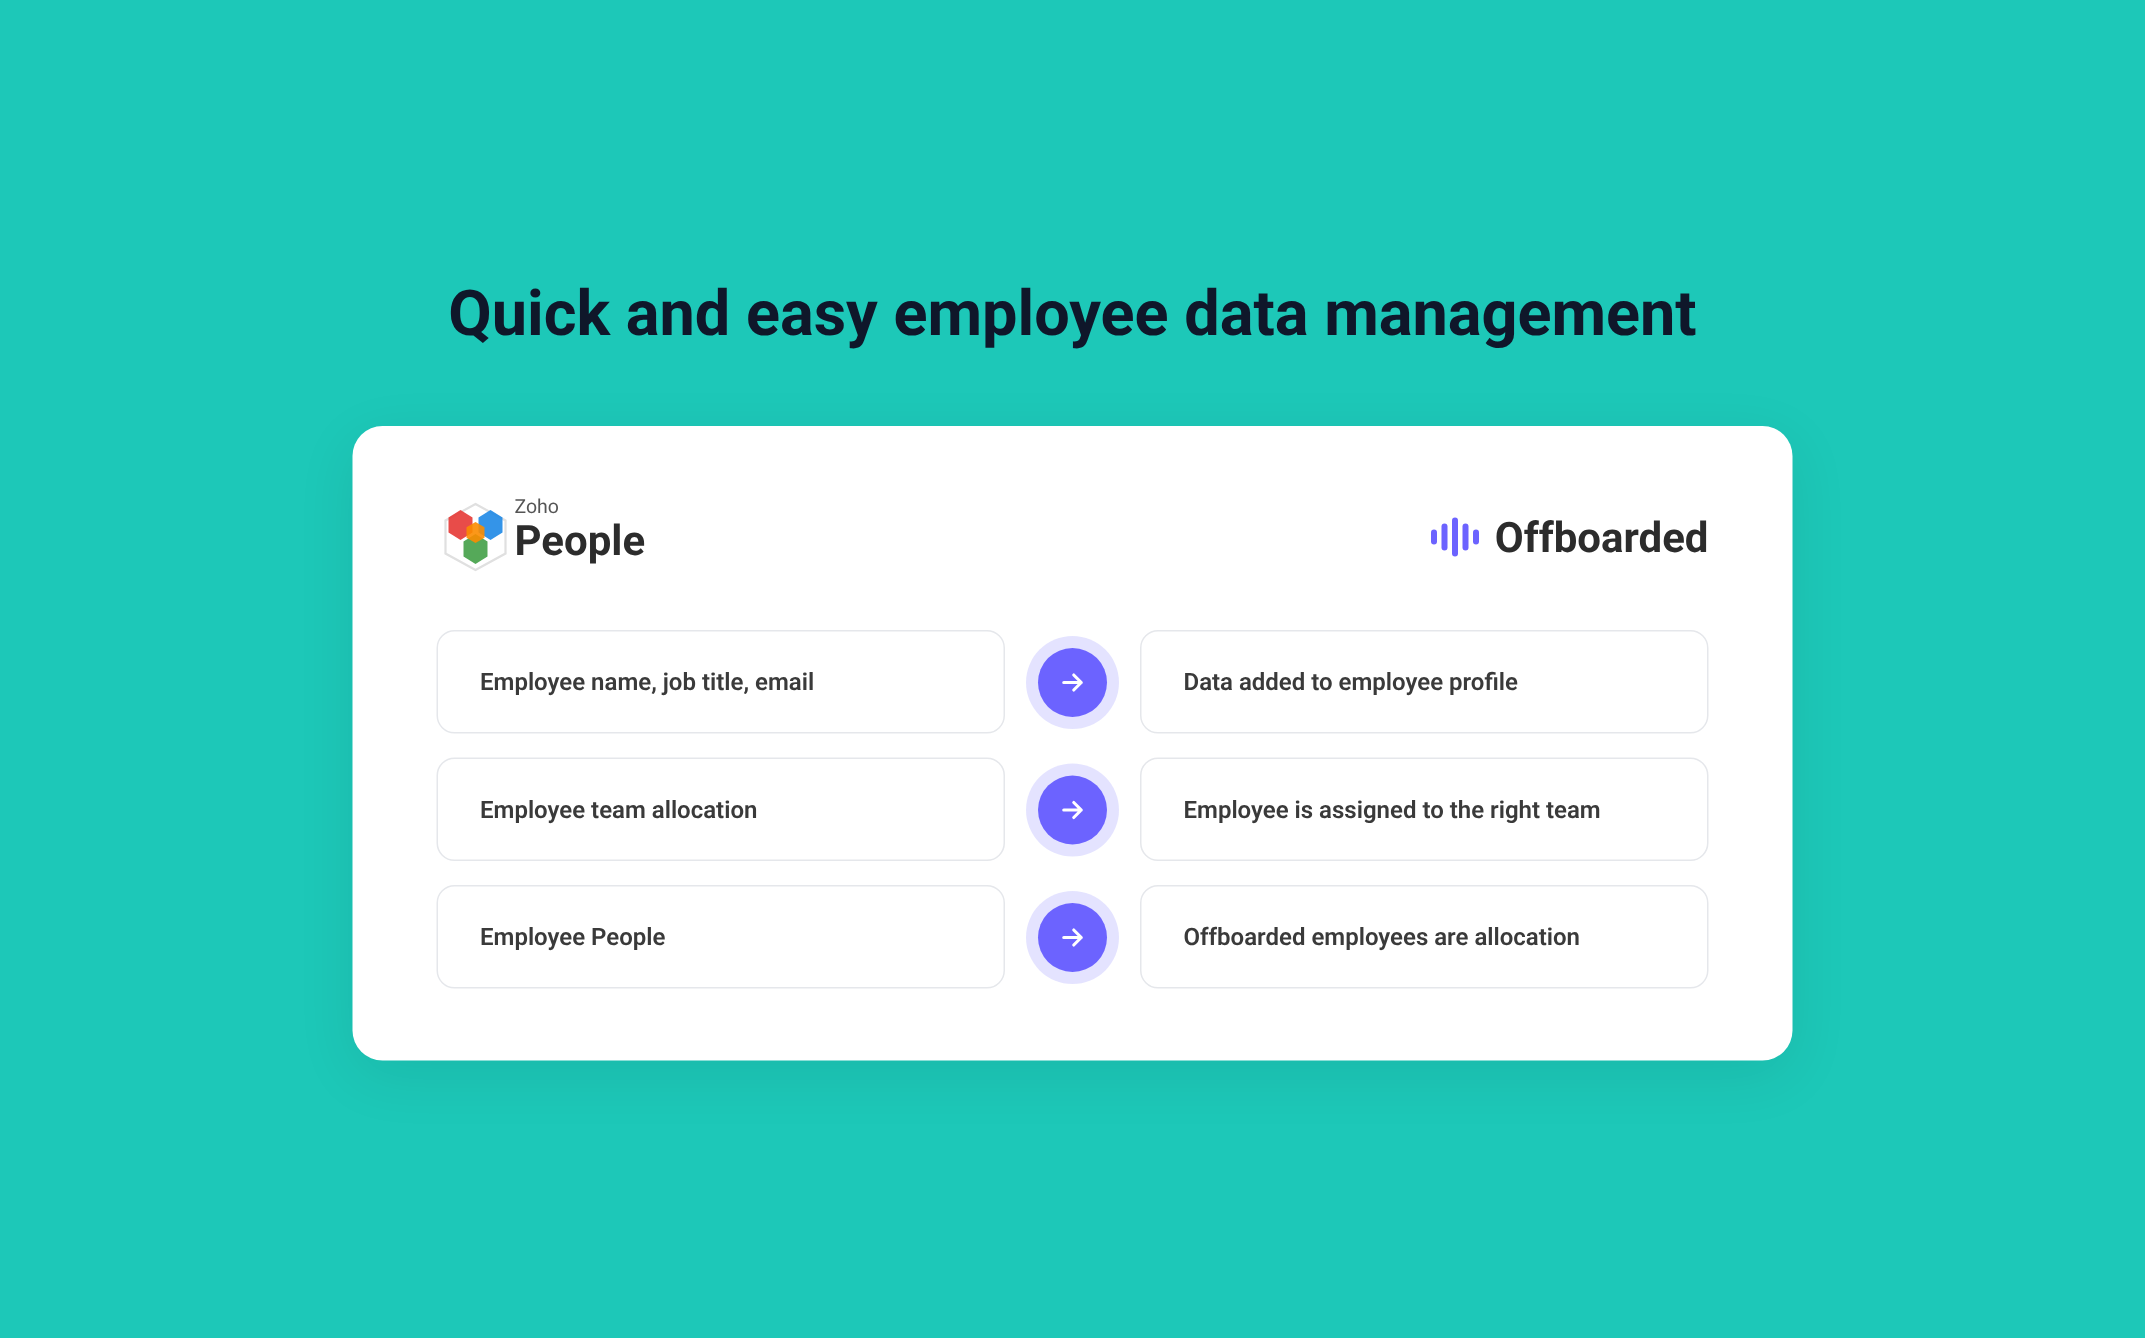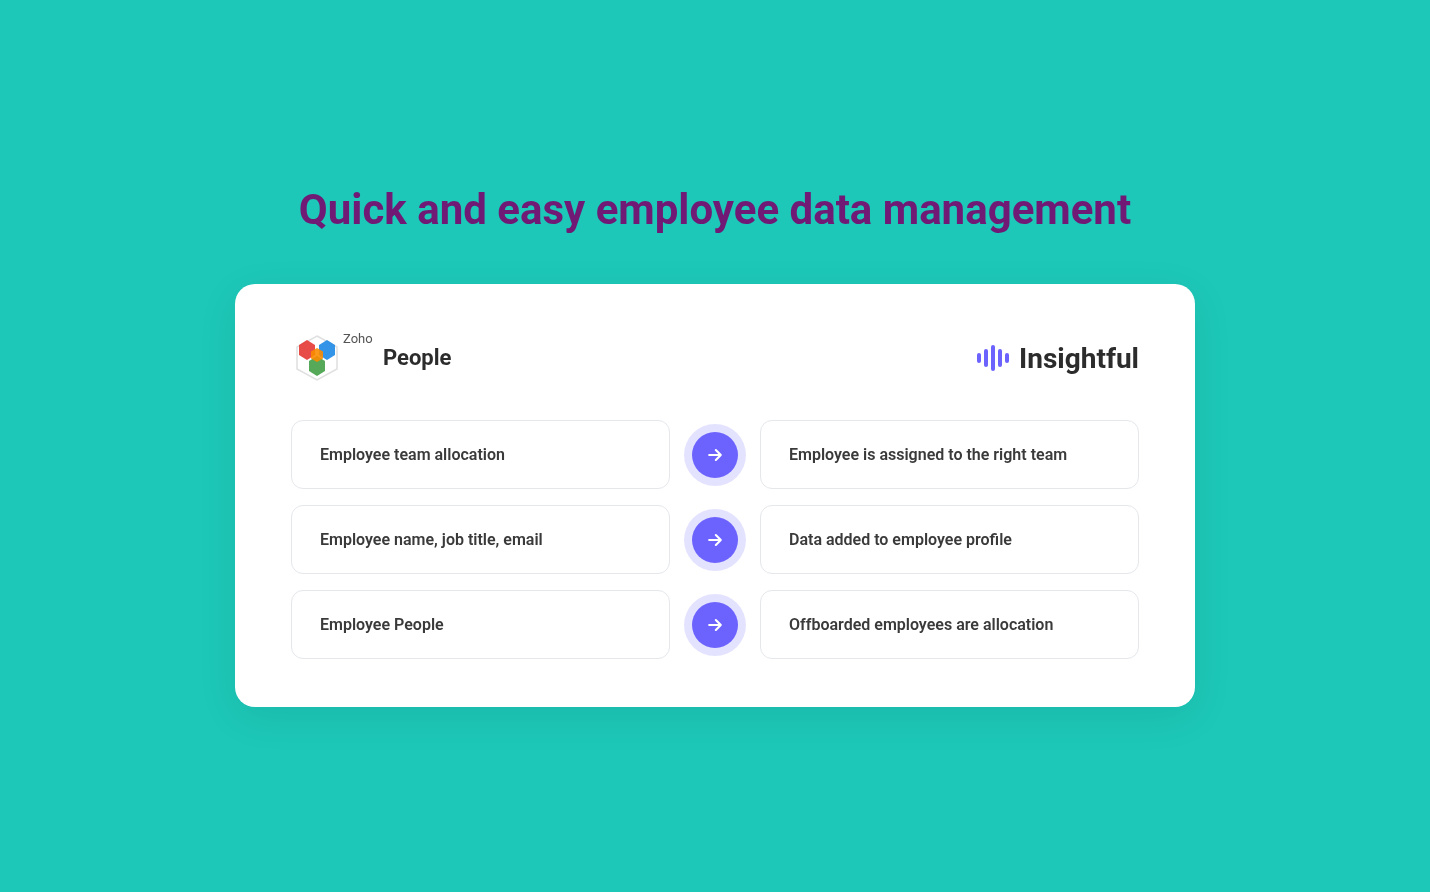--- a/index.html
+++ b/index.html
@@ -14,21 +14,21 @@
       background-color: #1DC8B8;
       font-family: -apple-system, BlinkMacSystemFont, 'Segoe UI', Roboto, sans-serif;
       display: flex;
       flex-direction: column;
       align-items: center;
       justify-content: center;
       overflow: hidden;
     }
 
     .page-title {
-      color: #701a75;
+      color: #0f172a;
       font-size: 42px;
       font-weight: 700;
       text-align: left;
       margin-bottom: 50px;
     }
 
     .card {
       background: #ffffff;
       border-radius: 20px;
       padding: 48px 56px;
@@ -61,24 +61,23 @@
       line-height: 1.1;
     }
 
     .logo-zoho-text .zoho-label {
       font-size: 13px;
       color: #555;
       font-weight: 400;
     }
 
     .logo-zoho-text .people-label {
-      font-size: 22px;
+      font-size: 28px;
       color: #2c2c2c;
       font-weight: 700;
-      margin-left: 40px;
     }
 
     .logo-insightful {
       display: flex;
       align-items: center;
       gap: 10px;
     }
 
     .insightful-bars {
       display: flex;
@@ -209,60 +208,60 @@
     </div>
 
     <div class="logo-insightful">
       <div class="insightful-bars">
         <span class="bar1"></span>
         <span class="bar2"></span>
         <span class="bar3"></span>
         <span class="bar4"></span>
         <span class="bar5"></span>
       </div>
-      <span class="insightful-name">Insightful</span>
+      <span class="insightful-name">Offboarded</span>
     </div>
 
   </div>
 
   <div class="rows-container">
 
     <div class="integration-row">
       <div class="left-box">
-        <span class="left-box-text">Employee team allocation</span>
+        <span class="left-box-text">Employee name, job title, email</span>
       </div>
       <div class="arrow-wrapper">
         <div class="arrow-outer">
           <div class="arrow-inner">
             <svg viewBox="0 0 24 24" fill="none" xmlns="http://www.w3.org/2000/svg">
               <path d="M5 12H19M19 12L13 6M19 12L13 18" stroke="white" stroke-width="2.5" stroke-linecap="round" stroke-linejoin="round"></path>
             </svg>
           </div>
         </div>
       </div>
       <div class="right-box">
-        <span class="right-box-text">Employee is assigned to the right team</span>
+        <span class="right-box-text">Data added to employee profile</span>
       </div>
     </div>
 
     <div class="integration-row">
       <div class="left-box">
-        <span class="left-box-text">Employee name, job title, email</span>
+        <span class="left-box-text">Employee team allocation</span>
       </div>
       <div class="arrow-wrapper">
         <div class="arrow-outer">
           <div class="arrow-inner">
             <svg viewBox="0 0 24 24" fill="none" xmlns="http://www.w3.org/2000/svg">
               <path d="M5 12H19M19 12L13 6M19 12L13 18" stroke="white" stroke-width="2.5" stroke-linecap="round" stroke-linejoin="round"></path>
             </svg>
           </div>
         </div>
       </div>
       <div class="right-box">
-        <span class="right-box-text">Data added to employee profile</span>
+        <span class="right-box-text">Employee is assigned to the right team</span>
       </div>
     </div>
 
     <div class="integration-row">
       <div class="left-box">
         <span class="left-box-text">Employee People</span>
       </div>
       <div class="arrow-wrapper">
         <div class="arrow-outer">
           <div class="arrow-inner">

